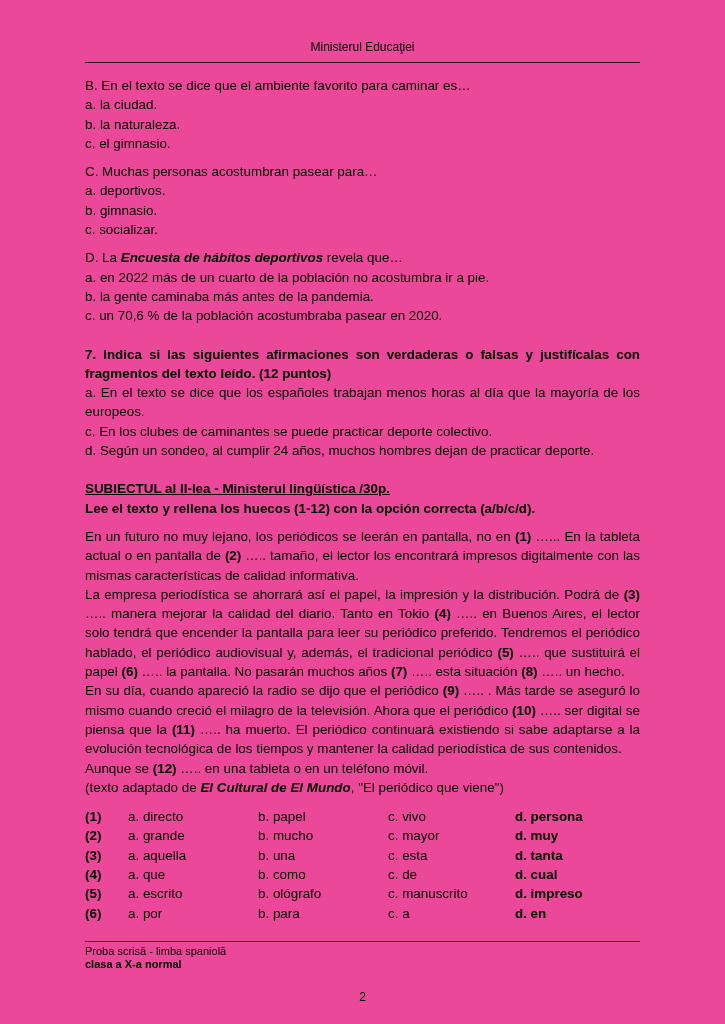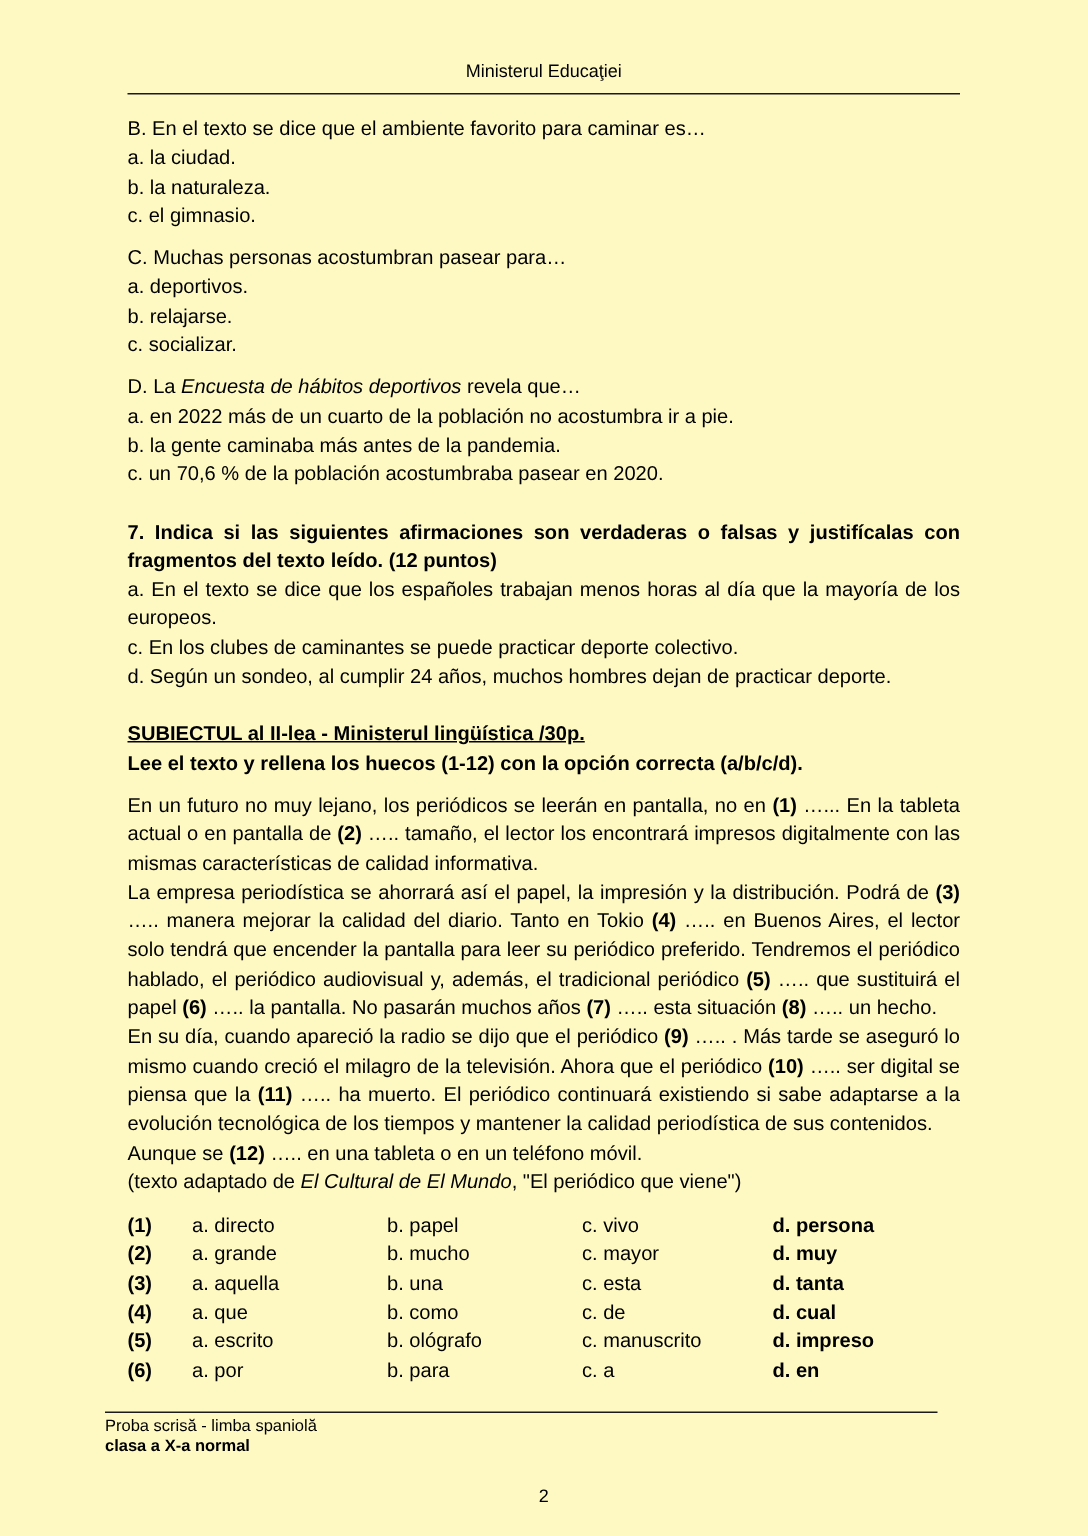--- a/index.html
+++ b/index.html
@@ -2,45 +2,45 @@
 <html><head>
 <meta charset="utf-8">
 <style>
   * { margin: 0; padding: 0; box-sizing: border-box; }
   html, body { background: #ffffff; }
   body {
     width: 725px; height: 1024px;
     font-family: "Liberation Sans", "DejaVu Sans", sans-serif;
     color: #000;
   }
-  .page { position: relative; width: 725px; height: 1024px; background: #fef9c3; overflow: hidden; }
+  .page { position: relative; width: 725px; height: 1024px; background: #ec4899; overflow: hidden; }
 
   .header-title { position: absolute; top: 40px; left: 0; width: 100%; text-align: center; font-size: 12px; }
   .header-rule { position: absolute; top: 62px; left: 85px; width: 555px; border-top: 1.6px solid #1a1a1a; }
 
   .content { position: absolute; top: 76px; left: 85px; width: 555px; font-size: 13.4px; line-height: 19.3px; }
   .line, .para { min-height: 19.3px; }
   .justify { text-align: justify; }
   .b { font-weight: bold; }
-  .i { font-style: italic; }
+  .i { font-style: italic; font-weight: bold; }
   .u { text-decoration: underline; }
   .mt-half { margin-top: 9px; }
   .mt-full { margin-top: 19px; }
   .attribution { }
 
   .options-table { margin-top: 10px; }
   .opt-row { display: flex; line-height: 19.3px; }
   .opt-cell { display: block; }
   .col-num { width: 43px; font-weight: bold; }
   .col-a { width: 130px; }
   .col-b { width: 130px; }
   .col-c { width: 127px; }
   .col-d { flex: 1; font-weight: bold; }
 
-  .footer { position: absolute; top: 941px; left: 70px; width: 555px; }
+  .footer { position: absolute; top: 941px; left: 85px; width: 555px; }
   .footer-rule { border-top: 1.6px solid #1a1a1a; margin-bottom: 3px; }
   .footer-line { font-size: 11px; line-height: 12.5px; }
   .page-number { position: absolute; top: 990px; left: 0; width: 100%; text-align: center; font-size: 12px; }
 </style>
 </head>
 <body>
 
 <div class="page">
 
   <div class="header-title">Ministerul Educaţiei</div>
@@ -48,21 +48,21 @@
 
   <div class="content">
 
     <div class="line">B. En el texto se dice que el ambiente favorito para caminar es…</div>
     <div class="line">a. la ciudad.</div>
     <div class="line">b. la naturaleza.</div>
     <div class="line">c. el gimnasio.</div>
 
     <div class="line mt-half">C. Muchas personas acostumbran pasear para…</div>
     <div class="line">a. deportivos.</div>
-    <div class="line">b. relajarse.</div>
+    <div class="line">b. gimnasio.</div>
     <div class="line">c. socializar.</div>
 
     <div class="line mt-half"><span>D. La </span><span class="i">Encuesta de hábitos deportivos</span><span> revela que…</span></div>
     <div class="line">a. en 2022 más de un cuarto de la población no acostumbra ir a pie.</div>
     <div class="line">b. la gente caminaba más antes de la pandemia.</div>
     <div class="line">c. un 70,6 % de la población acostumbraba pasear en 2020.</div>
 
     <div class="para justify b mt-full">7. Indica si las siguientes afirmaciones son verdaderas o falsas y justifícalas con fragmentos del texto leído. (12 puntos)</div>
     <div class="para justify">a. En el texto se dice que los españoles trabajan menos horas al día que la mayoría de los europeos.</div>
     <div class="para justify">c. En los clubes de caminantes se puede practicar deporte colectivo.</div>

